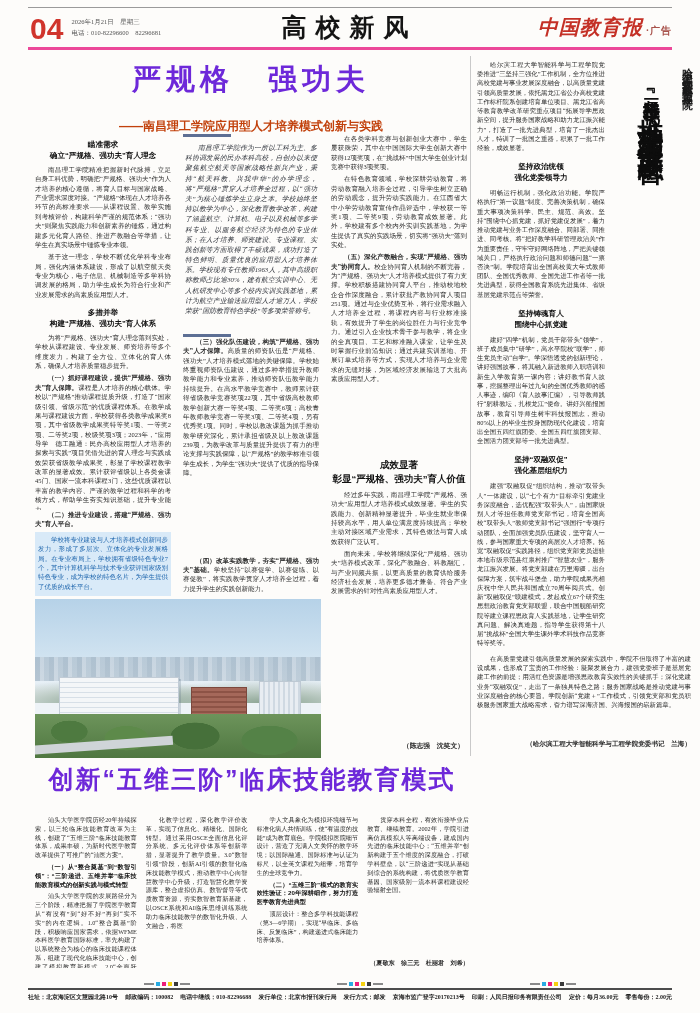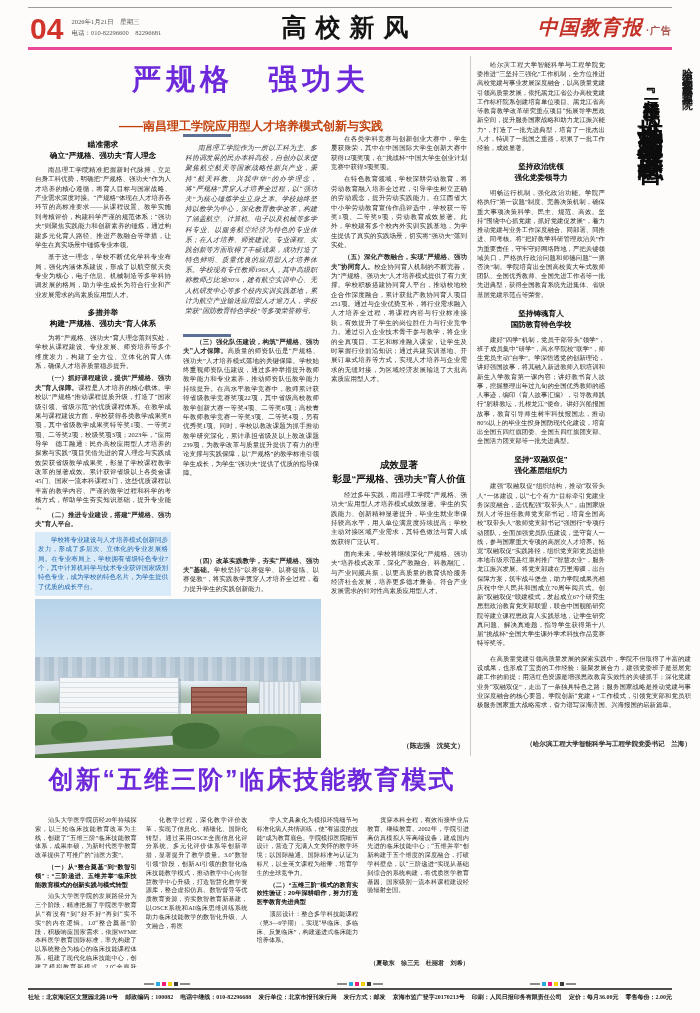--- a/index.html
+++ b/index.html
@@ -209,21 +209,21 @@
 
     <div class="col ra-text">
       <p>哈尔滨工程大学智能科学与工程学院党委推进“三坚持三强化”工作机制，全方位推进高校党建与事业发展深度融合，以高质量党建引领高质量发展，依托黑龙江省公办高校党建工作标杆院系创建培育单位项目、黑龙江省高等教育教学改革研究重点项目“拓展导学思政新空间，提升服务国家战略和助力龙江振兴能力”，打造了一批先进典型，培育了一批杰出人才，特训了一批国之重器，积累了一批工作经验，成效显著。</p>
       <div class="subhead ra-sub">
         <div>坚持政治统领</div>
         <div>强化党委领导力</div>
       </div>
       <p>明畅运行机制，强化政治功能。学院严格执行“第一议题”制度、完善决策机制，确保重大事项决策科学、民主、规范、高效。坚持“围绕中心抓党建，抓好党建促发展”，着力推动党建与业务工作深度融合、同部署、同推进、同考核。将“把好教学科研管理政治关”作为重要责任，守牢守好网络阵地，严把关键领域关口，严格执行政治问题和师德问题“一票否决”制。学院培育出全国高校黄大年式教师团队、全国优秀教师、全国先进工作者等一批先进典型，获得全国教育系统先进集体、省级基层党建示范点等荣誉。</p>
       <div class="subhead ra-sub">
         <div>坚持铸魂育人</div>
-        <div>国防教育特色学校</div>
+        <div>围绕中心抓党建</div>
       </div>
       <p>建好“四学”机制，党员干部带头“领学”，班子成员集中“研学”，高水平院校“联学”，师生党员主动“自学”。学深悟透党的创新理论，讲好强国故事，将其融入新进教师入职培训和新生入学教育第一课内容；讲好教书育人故事，挖掘整理出年过九旬的全国优秀教师的感人事迹，编印《育人故事汇编》，引导教师践行“躬耕教坛，扎根龙江”使命。讲好兴船报国故事，教育引导师生树牢科技报国志，推动80%以上的毕业生投身国防现代化建设，培育出全国五四红旗团委、全国五四红旗团支部、全国活力团支部等一批先进典型。</p>
       <div class="subhead ra-sub">
         <div>坚持“双融双促”</div>
         <div>强化基层组织力</div>
       </div>
       <div class="shrink">
         <p>建强“双融双促”组织结构，推动“双带头人”一体建设，以“七个有力”目标牵引党建业务深度融合，选优配强“双带头人”，由国家级别人才等担任教师党支部书记，培育全国高校“双带头人”教师党支部书记“强国行”专项行动团队，全面加强党员队伍建设，坚守育人一线，参与国家重大专项的高层次人才培养。拓宽“双融双促”实践路径，组织党支部党员进驻本地市级示范县红泉村推广“智慧农业”，服务龙江振兴发展。将党支部建在万里海疆，出台保障方案，筑牢战斗堡垒，助力学院成果亮相庆祝中华人民共和国成立70周年阅兵式。创新“双融双促”联建模式，发起成立67个研究生思想政治教育党支部联盟，联合中国舰船研究院等建立课程思政育人实践基地，让学生研究真问题、解决真难题，指导学生获得第十八届“挑战杯”全国大学生课外学术科技作品竞赛特等奖等。</p>
       </div>
     </div>

